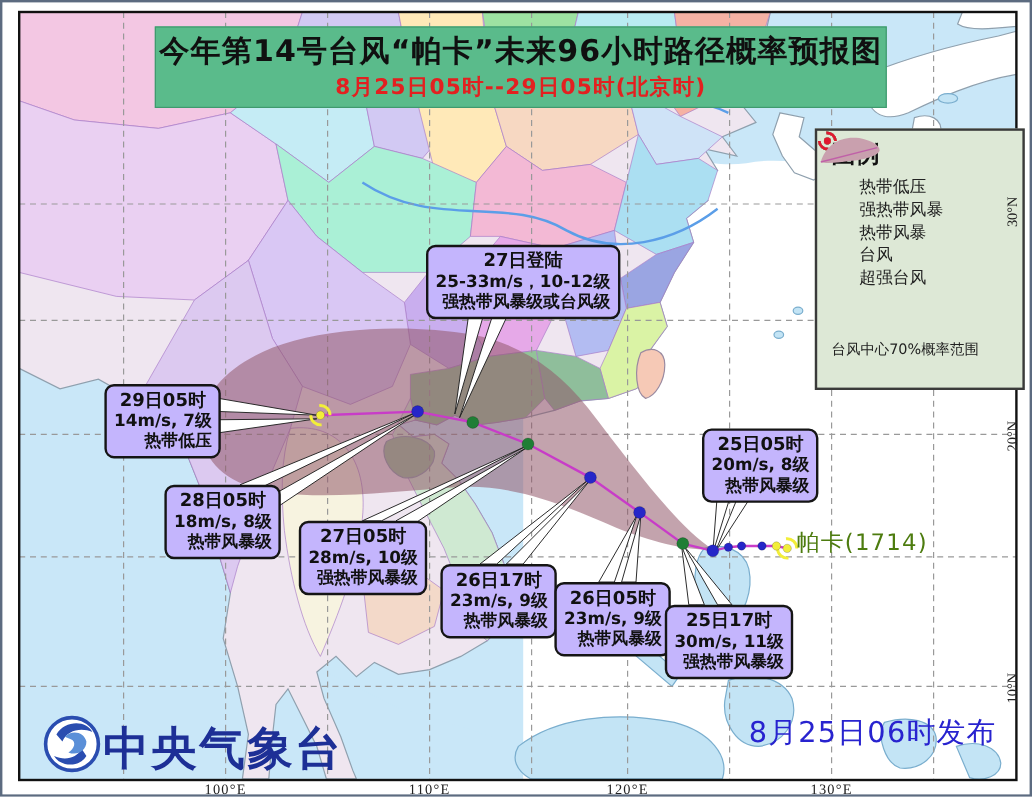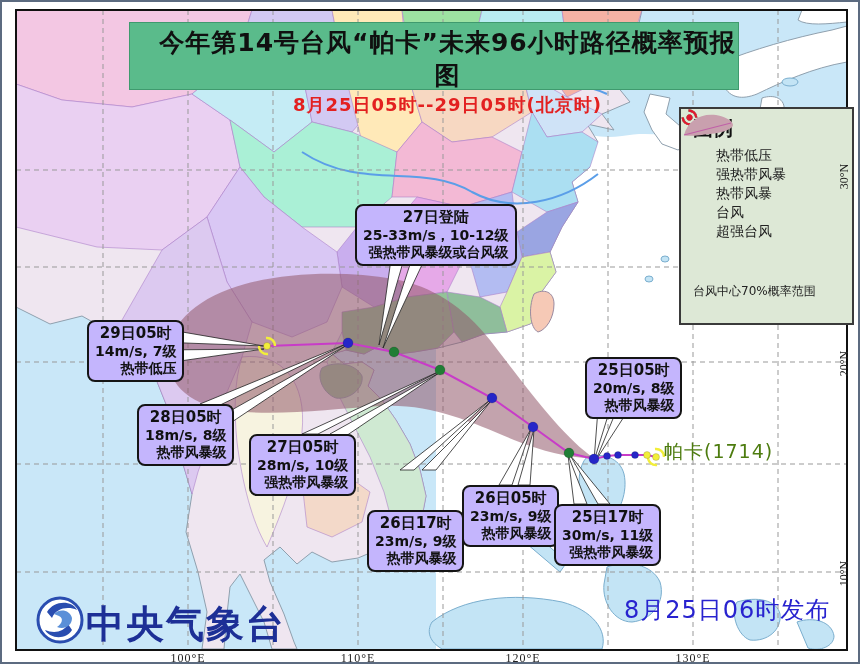--- a/index.html
+++ b/index.html
@@ -2,21 +2,21 @@
 <html><head>
 <meta charset="utf-8">
 <style>
   html,body{margin:0;padding:0;background:#fff;}
   .stage{position:relative;width:860px;height:664px;background:#fff;overflow:hidden;
          border:2px solid #5c6b80;box-sizing:border-box;
          font-family:"DejaVu Sans",sans-serif;}
   .stage svg{position:absolute;left:0;top:0;}
   
   .banner{position:absolute;left:127px;top:20px;width:610px;height:68px;background:#5abb8b;
-          border:1px solid #3f9a6e;box-sizing:border-box;text-align:center;z-index:30;padding-left:27px;}
+          border:1px solid #3f9a6e;box-sizing:border-box;text-align:center;z-index:30;}
   .banner .t1{font-size:25px;font-weight:bold;color:#101010;margin-top:3px;letter-spacing:1px;}
   .banner .t2{font-size:18px;font-weight:bold;color:#e32020;margin-top:1px;letter-spacing:1px;}
   
   .legend{position:absolute;left:677px;top:105px;width:175px;height:218px;background:#dde8d6;
           border:2px solid #3a3a3a;box-sizing:border-box;z-index:25;padding:6px 0 0 12px;}
   .legend .lg-title{font-size:20px;font-weight:bold;color:#111;margin-bottom:4px;}
   .lg-item{display:flex;align-items:center;height:19px;}
   .lg-item .sym{width:17px;height:17px;margin-right:6px;flex:0 0 17px;}
   .lg-item .lbl{font-size:14px;color:#222;}
   .lg-cone{margin-top:8px;height:30px;}
@@ -269,21 +269,21 @@
       <div class="callout" style="left: 135px; top: 402px;">
         <div class="l0">28日05时</div>
         <div class="ln">18m/s, 8级</div>
         <div class="ln">热带风暴级</div>
       </div>
       <div class="callout" style="left: 247px; top: 432px;">
         <div class="l0">27日05时</div>
         <div class="ln">28m/s, 10级</div>
         <div class="ln">强热带风暴级</div>
       </div>
-      <div class="callout" style="left: 365px; top: 468px; margin-top: 40px;">
+      <div class="callout" style="left: 365px; top: 468px;">
         <div class="l0">26日17时</div>
         <div class="ln">23m/s, 9级</div>
         <div class="ln">热带风暴级</div>
       </div>
       <div class="callout" style="left: 460px; top: 483px;">
         <div class="l0">26日05时</div>
         <div class="ln">23m/s, 9级</div>
         <div class="ln">热带风暴级</div>
       </div>
       <div class="callout" style="left: 552px; top: 502px;">

